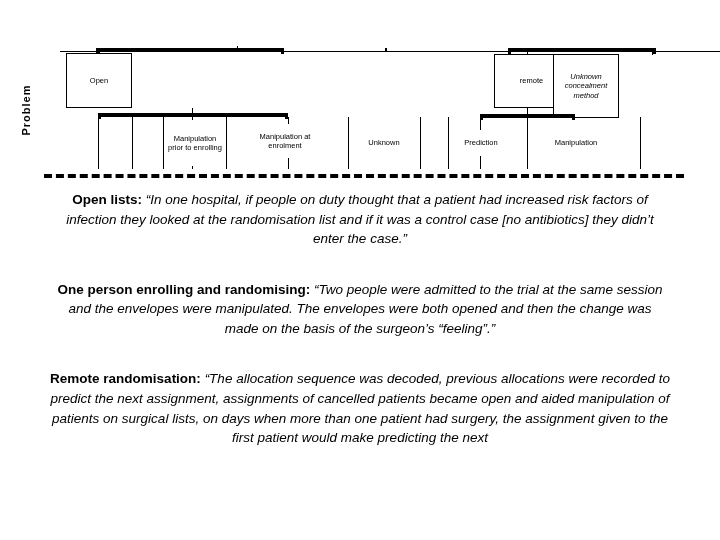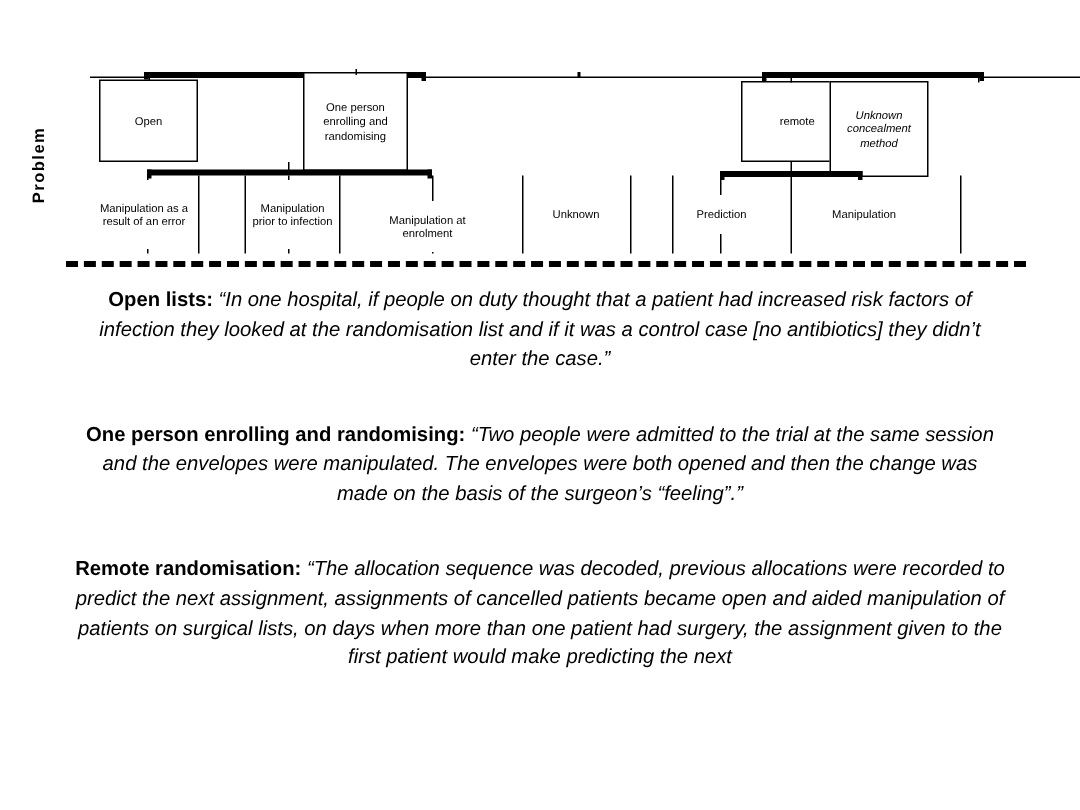--- a/index.html
+++ b/index.html
@@ -146,23 +146,20 @@
     <div class="stem-l" style="top:0; height:6px;"></div>
     <div class="stem-r" style="top:0; height:6px;"></div>
   </div>
 
   <div class="tick" style="left:385px; top:48px; height:4px; width:2px;"></div>
 
   <div class="node tier1" style="left:66px; top:53px; width:66px; height:55px;">
     <span class="label">Open</span>
   </div>
 
-  <div class="node tier1" style="left:202px; top:48px; width:70px; height:66px;">
-    <span class="label">One person enrolling and randomising</span>
-  </div>
 
   <div class="node tier1" style="left:494px; top:54px; width:66px; height:54px;padding-left:12px;">
     <span class="label">remote</span>
   </div>
 
   <div class="node tier1" style="left:553px; top:54px; width:66px; height:64px;font-style:italic;">
     <span class="label">Unknown concealment method</span>
   </div>
 
   <div class="conn-v" style="left:99px; top:48px; height:6px;"></div>
@@ -189,29 +186,26 @@
   <div class="tick" style="left:192px; top:117px; height:52px;"></div>
   <div class="tick" style="left:226px; top:117px; height:52px;"></div>
   <div class="tick" style="left:288px; top:117px; height:52px;"></div>
   <div class="tick" style="left:348px; top:117px; height:52px;"></div>
   <div class="tick" style="left:420px; top:117px; height:52px;"></div>
   <div class="tick" style="left:448px; top:117px; height:52px;"></div>
   <div class="tick" style="left:480px; top:117px; height:52px;"></div>
   <div class="tick" style="left:527px; top:117px; height:52px;"></div>
   <div class="tick" style="left:640px; top:117px; height:52px;"></div>
 
-  <div class="node tier2" style="left:62px; top:120px; width:68px; height:46px;">
-    <span class="label">Manipulation as a result of an error</span>
-  </div>
 
   <div class="node tier2" style="left:164px; top:120px; width:62px; height:46px;">
-    <span class="label">Manipulation prior to infection</span>
-  </div>
-
-  <div class="node tier2" style="left:250px; top:134px; width:70px; height:34px;text-align:center;">
+    <span class="label">Manipulation prior to enrolling</span>
+  </div>
+
+  <div class="node tier2" style="left:250px; top:124px; width:70px; height:34px;text-align:center;">
     <span class="label">Manipulation at enrolment</span>
   </div>
 
   <div class="node tier2" style="left:352px; top:130px; width:64px; height:26px;">
     <span class="label">Unknown</span>
   </div>
 
   <div class="node tier2" style="left:450px; top:130px; width:62px; height:26px;">
     <span class="label">Prediction</span>
   </div>

